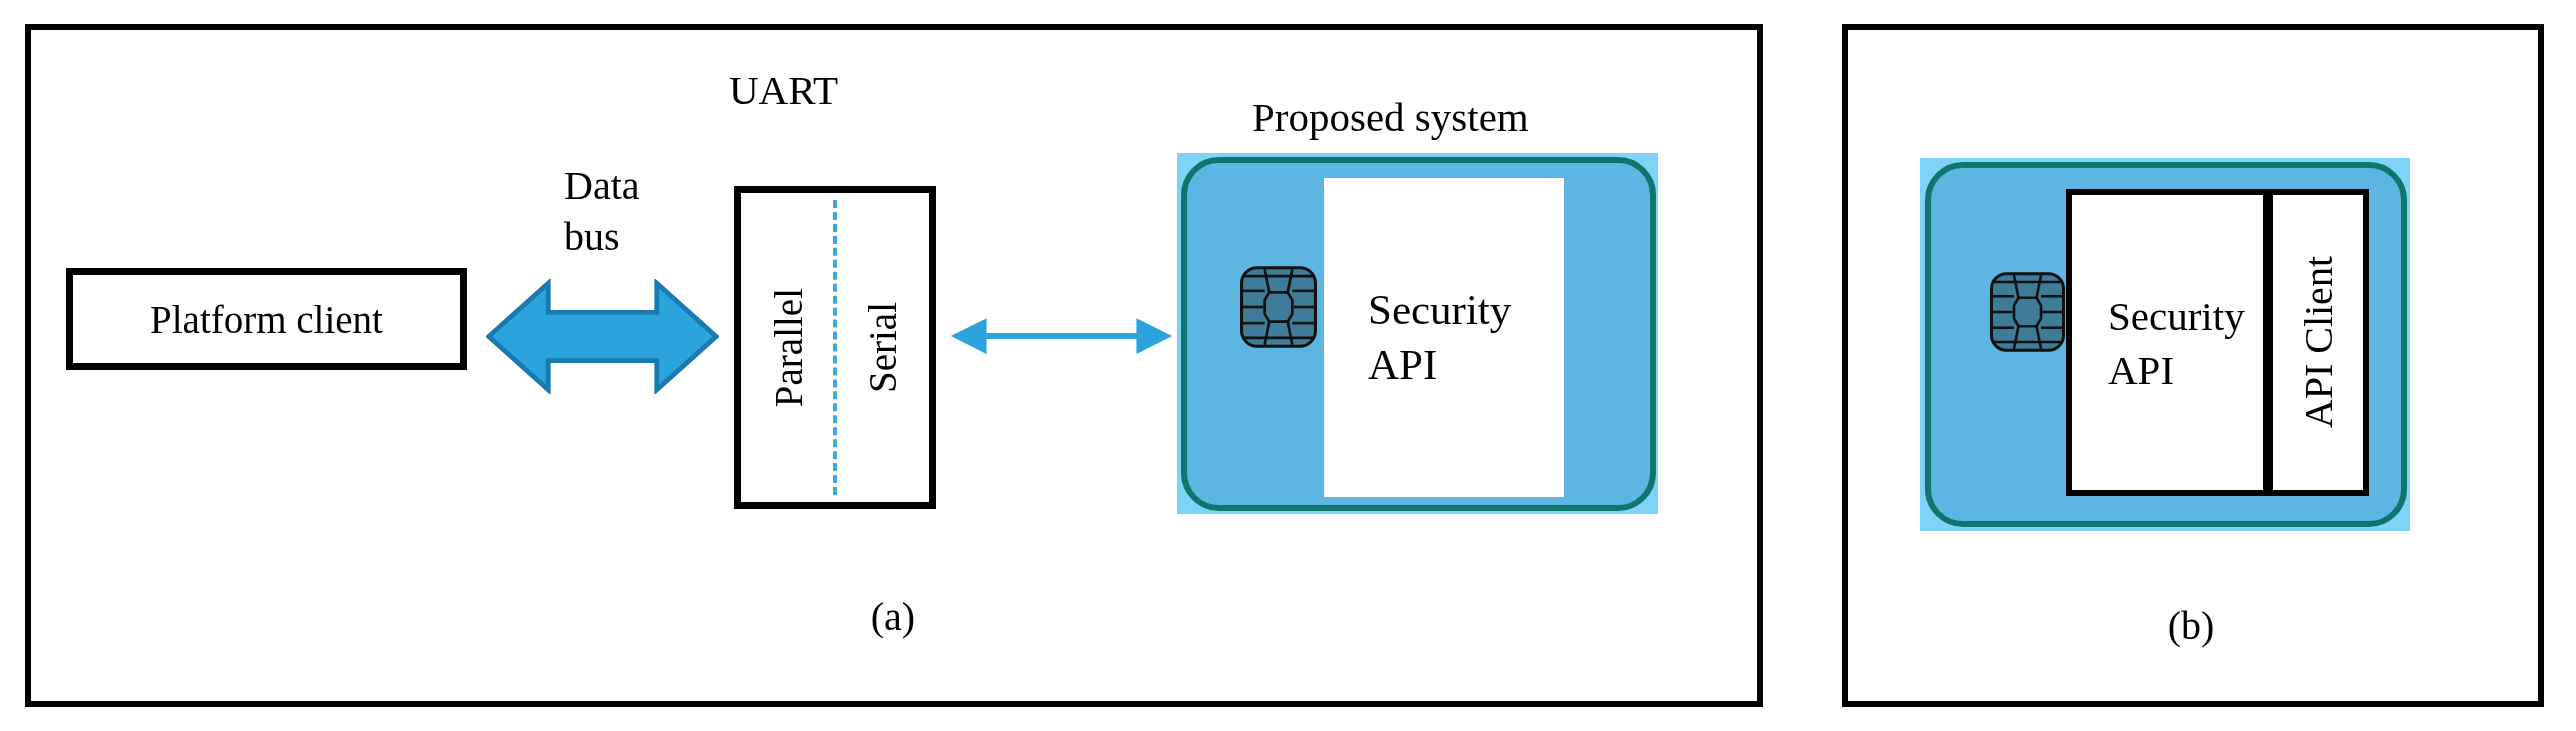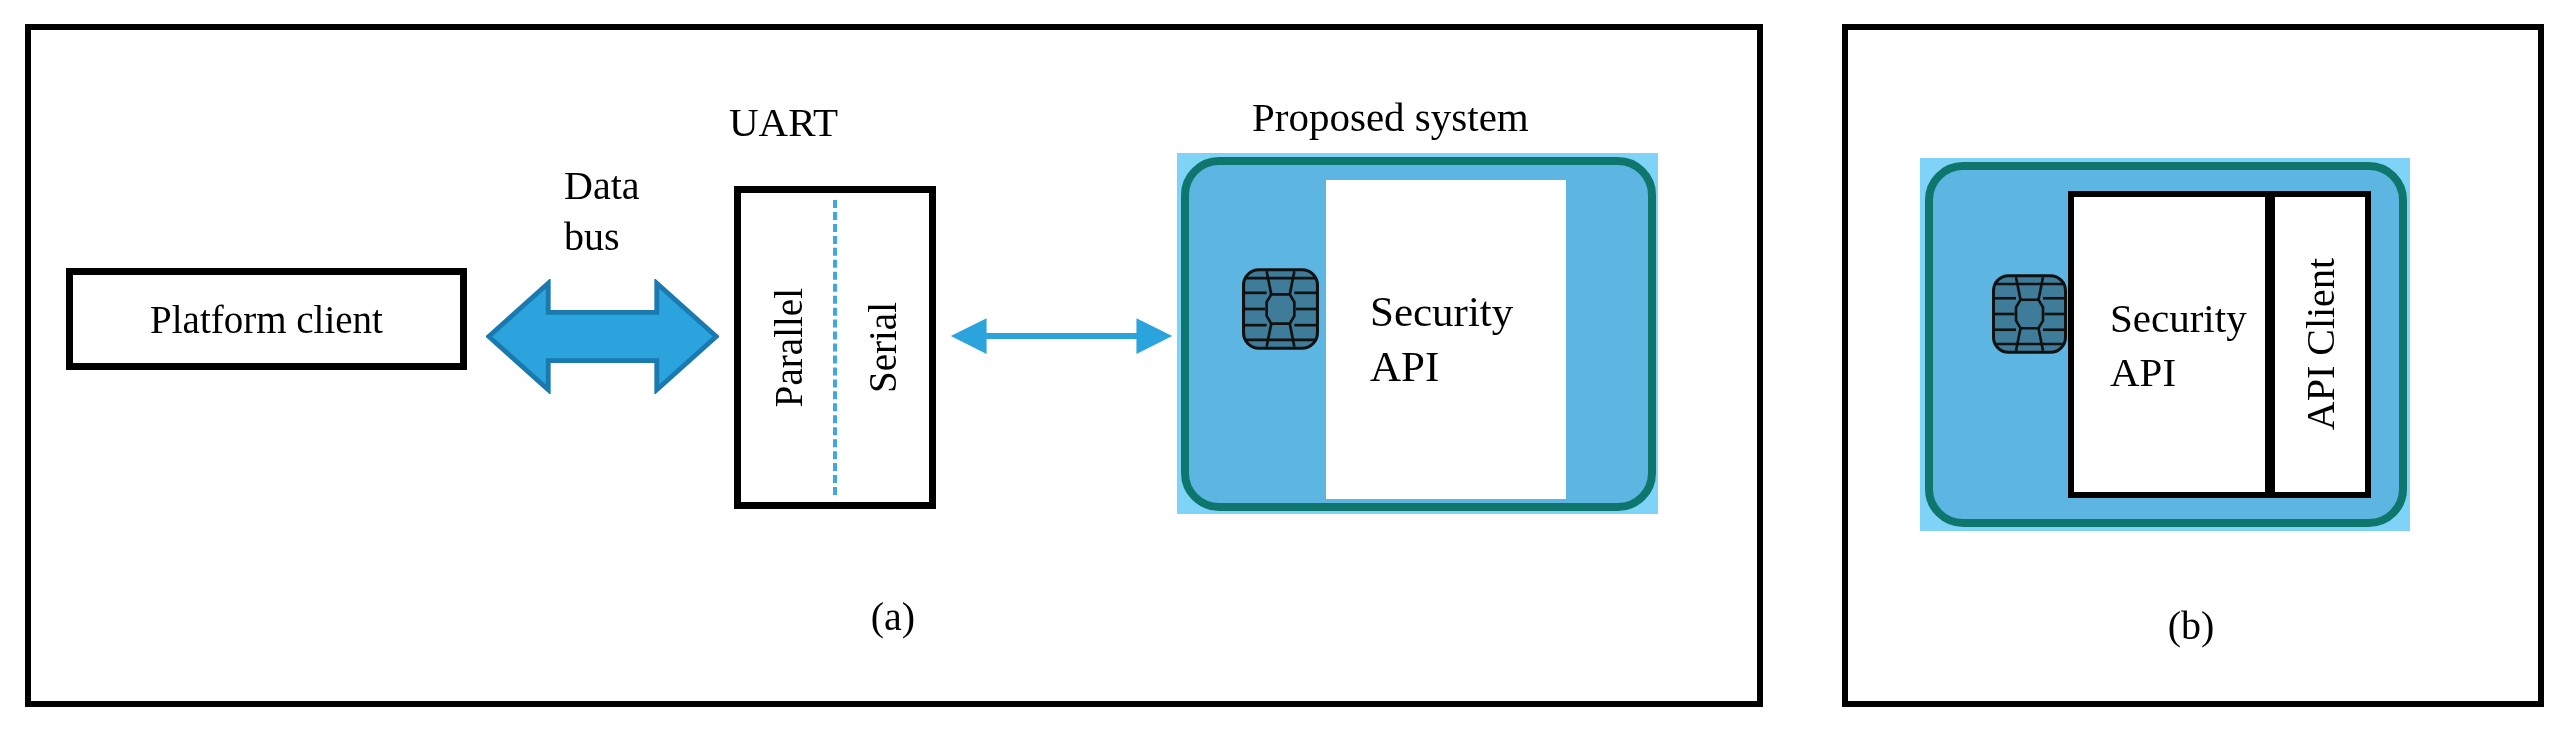--- a/index.html
+++ b/index.html
@@ -13,21 +13,21 @@
   }
   .panel{
     position:absolute;top:23.5px;height:683px;
     border:6.2px solid #000;background:#fff;box-sizing:border-box;
   }
   .panel-a{left:25px;width:1738px;}
   .panel-b{left:1842px;width:702px;}
 
   .abs{position:absolute;}
 
-  .uart-title{left:680px;top:66px;width:207px;text-align:center;font-size:41px;margin-top:32px;}
+  .uart-title{left:680px;top:66px;width:207px;text-align:center;font-size:41px;}
   .data-bus{left:564px;top:160px;font-size:40px;line-height:51px;}
   .proposed-title{left:1252px;top:93px;width:332px;font-size:41px;}
 
   .platform-box{
     left:66px;top:268px;width:401px;height:102px;
     border:7px solid #000;box-sizing:border-box;background:#fff;
     display:flex;align-items:center;justify-content:center;
     font-size:39px;
   }
 
@@ -53,21 +53,21 @@
 
   .big-arrow{left:486px;top:279px;}
   .thin-arrow{left:949px;top:314px;}
 
   .card-halo{background:#7ED3F6;}
   .halo-a{left:1177px;top:153px;width:481px;height:361px;}
   .halo-b{left:1920px;top:158px;width:490px;height:373px;}
   .card{
     position:absolute;
     background:#5CB6E1;
-    border:8px solid #0f766e;border-radius:38px;box-sizing:border-box;
+    border:6px solid #0f766e;border-radius:38px;box-sizing:border-box;
   }
   .card-a{left:1181px;top:157px;width:475px;height:354px;}
   .card-b{left:1925px;top:162px;width:482px;height:365px;}
 
   .chip{position:absolute;}
   .chip-a{left:53px;top:103px;width:77px;height:82px;}
   .chip-b{left:59px;top:104px;width:75px;height:80px;}
 
   .secbox-a{
     position:absolute;left:137px;top:14.5px;width:240px;height:319px;

